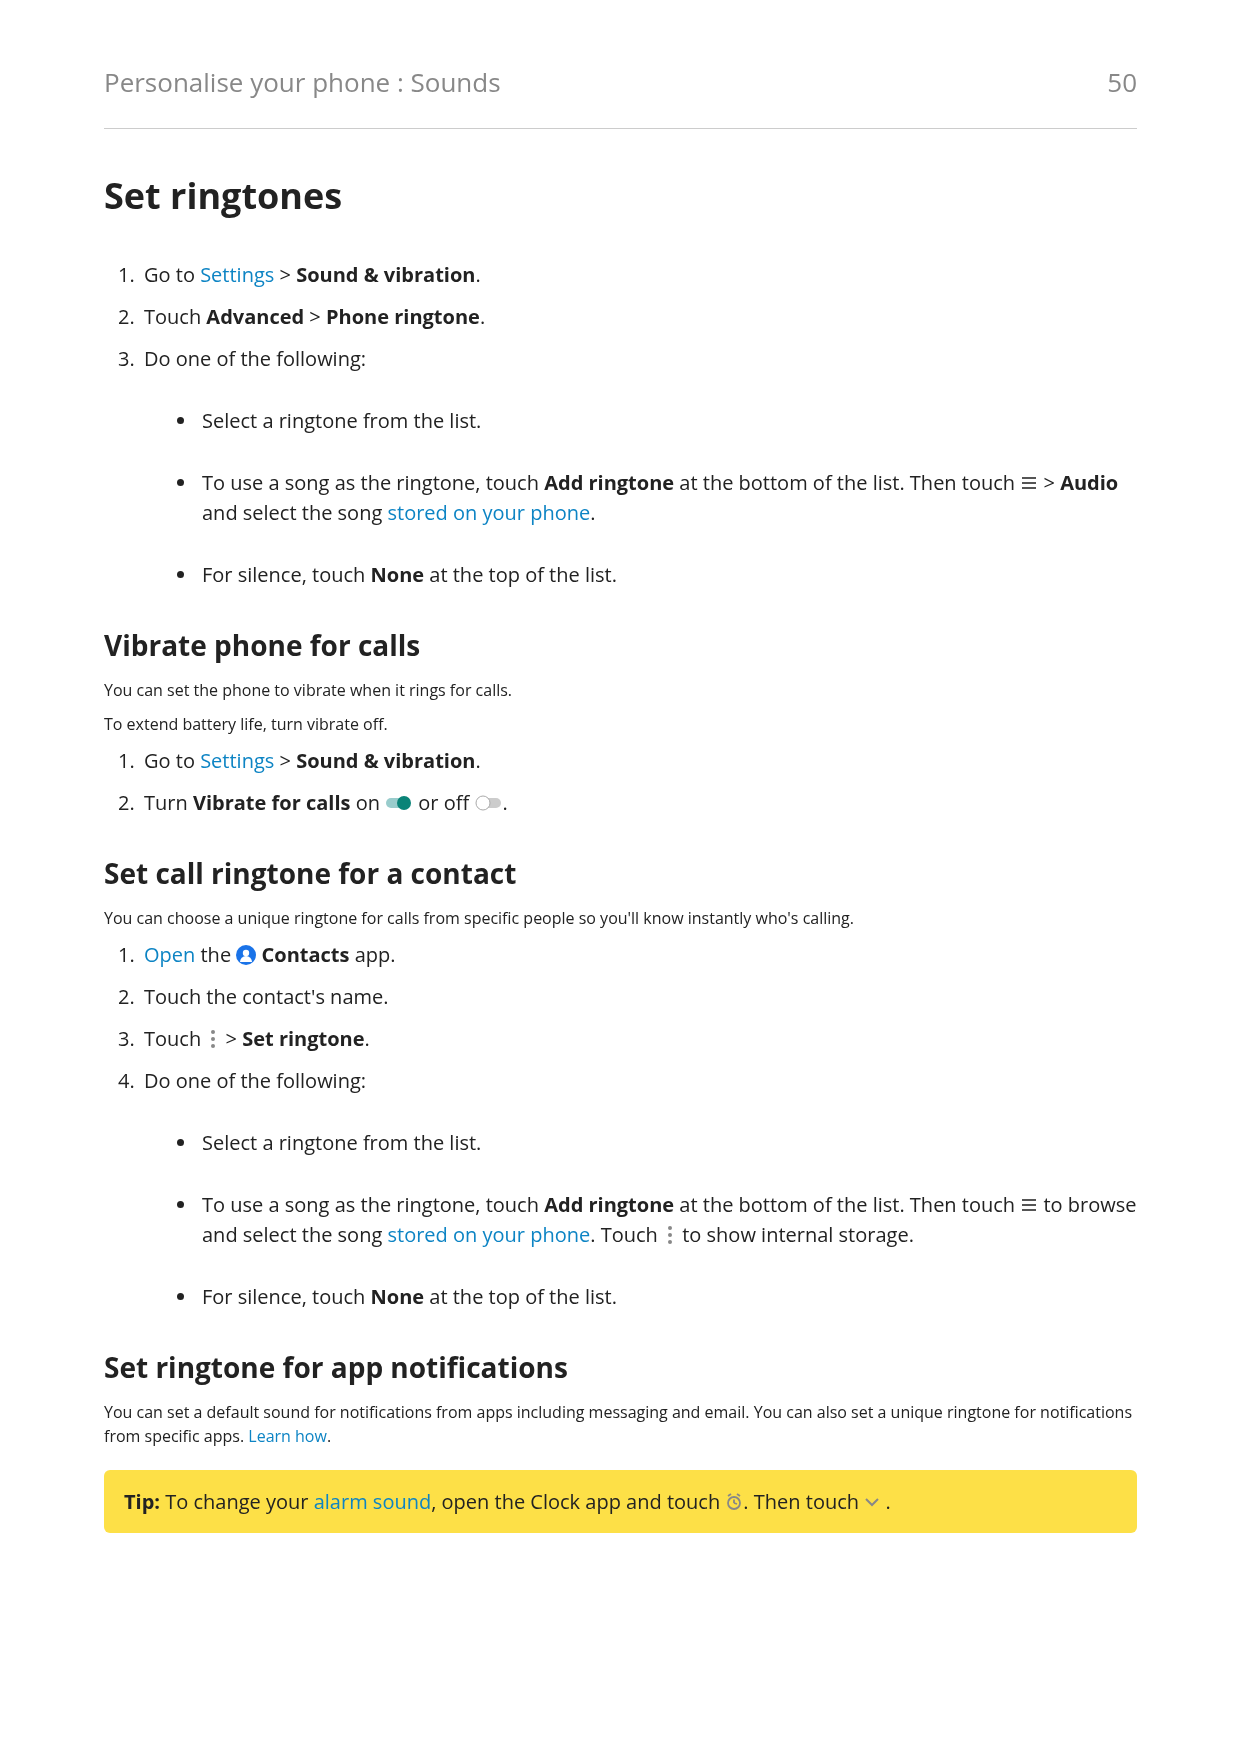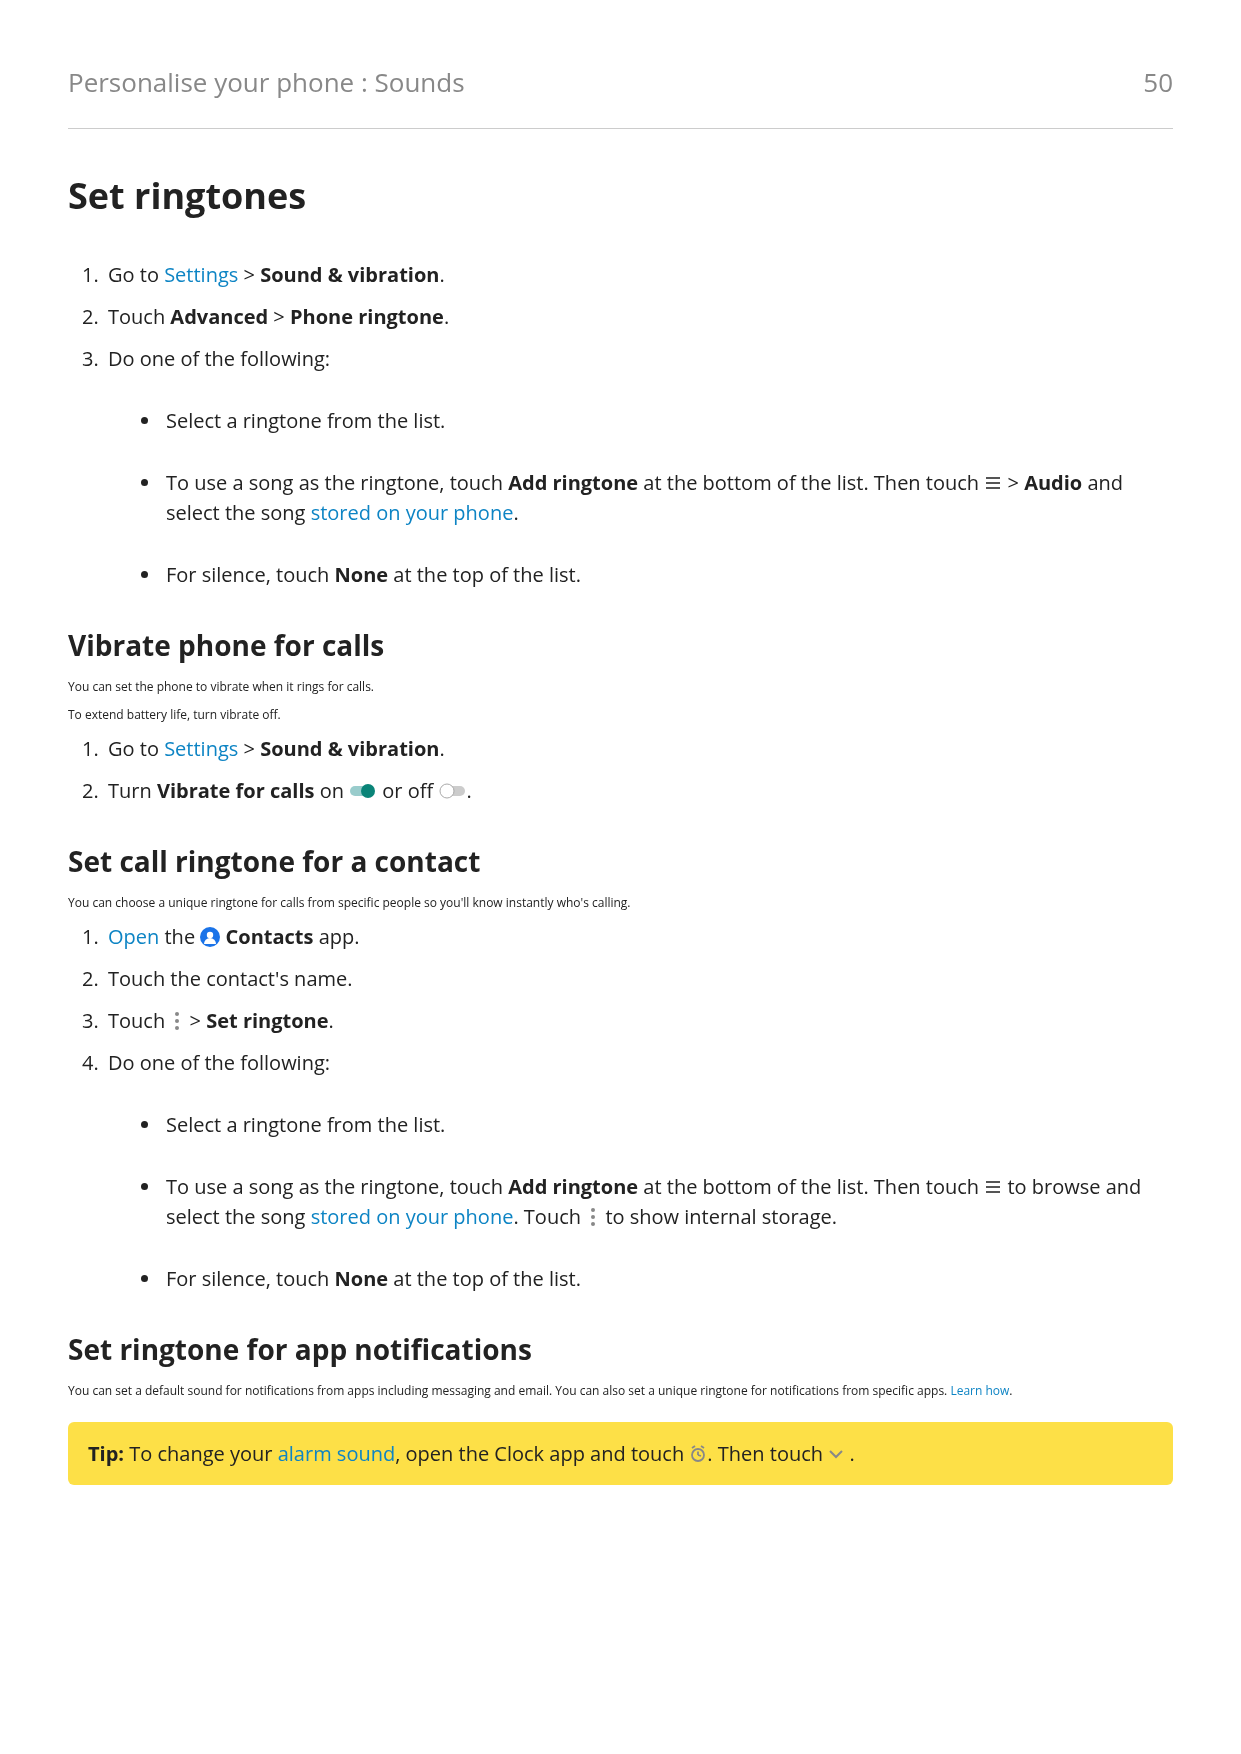--- a/index.html
+++ b/index.html
@@ -6,21 +6,21 @@
     margin: 0;
     padding: 0;
     background: #fff;
     font-family: "Segoe UI", "Open Sans", Arial, sans-serif;
     color: #222;
   }
   .page {
     width: 1241px;
     min-height: 1754px;
     box-sizing: border-box;
-    padding: 64px 68px;
+    padding: 64px 104px;
   }
   .hdr {
     display: flex;
     justify-content: space-between;
     align-items: baseline;
     padding-bottom: 28px;
     border-bottom: 1px solid #ccc;
     margin-bottom: 42px;
   }
   .hdr-left {
@@ -61,21 +61,21 @@
     padding-left: 54px;
     font-size: 20px;
   }
   ul.sub > li {
     margin-bottom: 12px;
     padding-left: 4px;
     line-height: 1.5;
     margin-top: 32px;
   }
   p.body {
-    font-size: 12px;
+    font-size: 16px;
     line-height: 1.5;
     margin: 10px 0;
   }
   a.link {
     color: #0d84c4;
     text-decoration: none;
   }
   strong { font-weight: 700; }
   .tip-box {
     background: #fde047;

